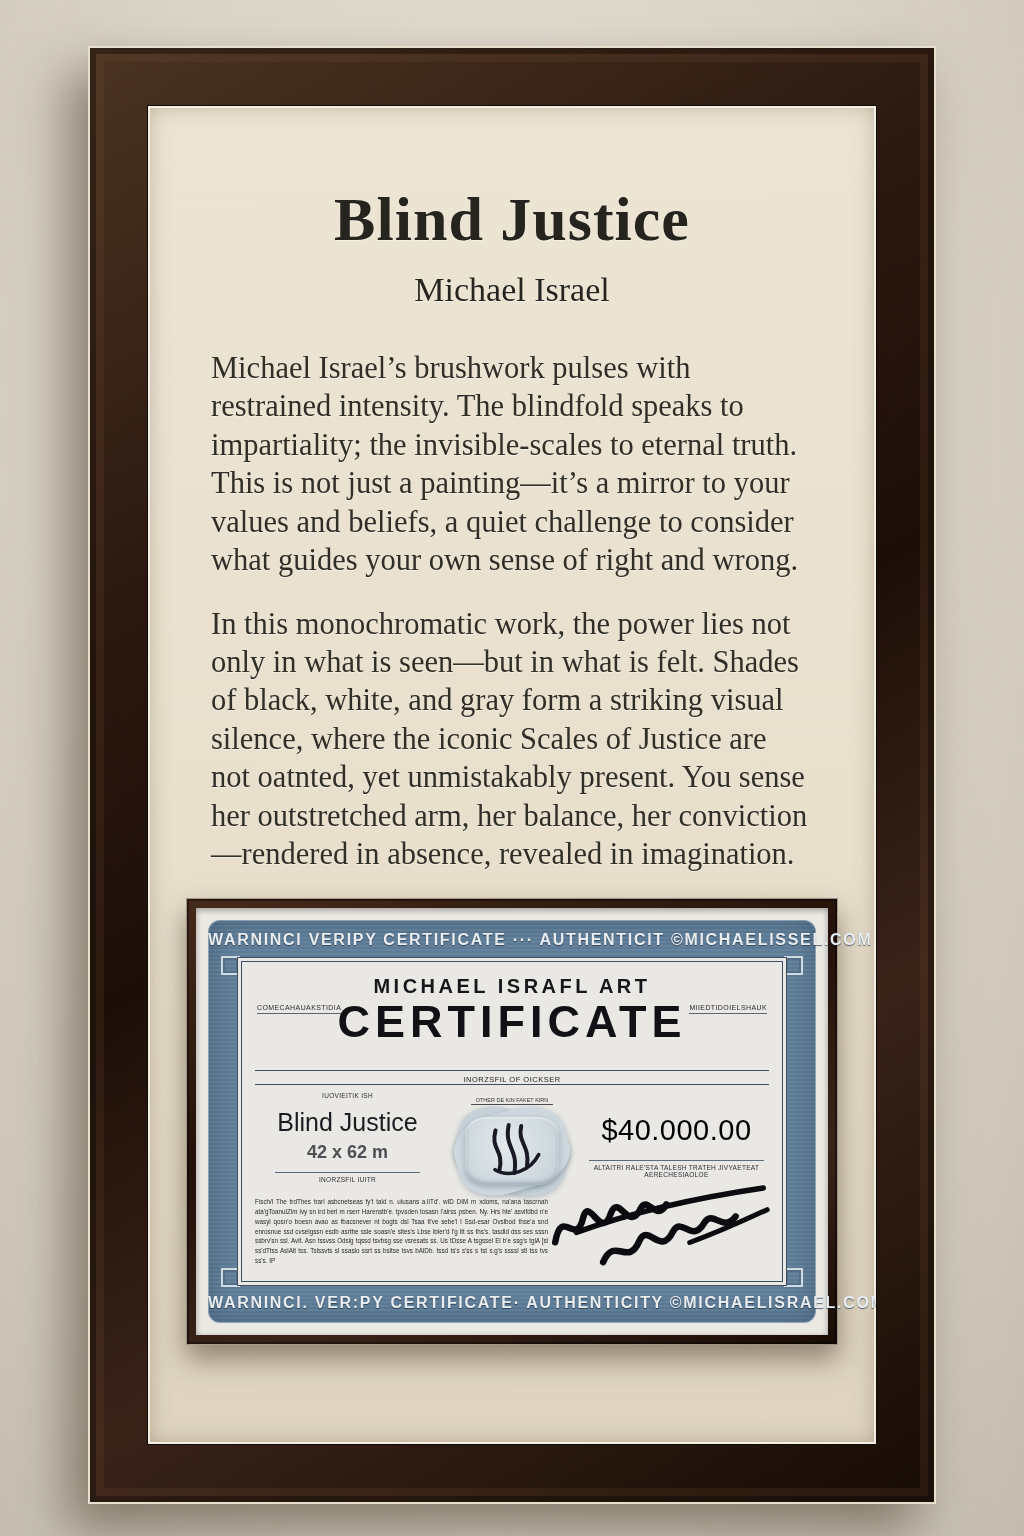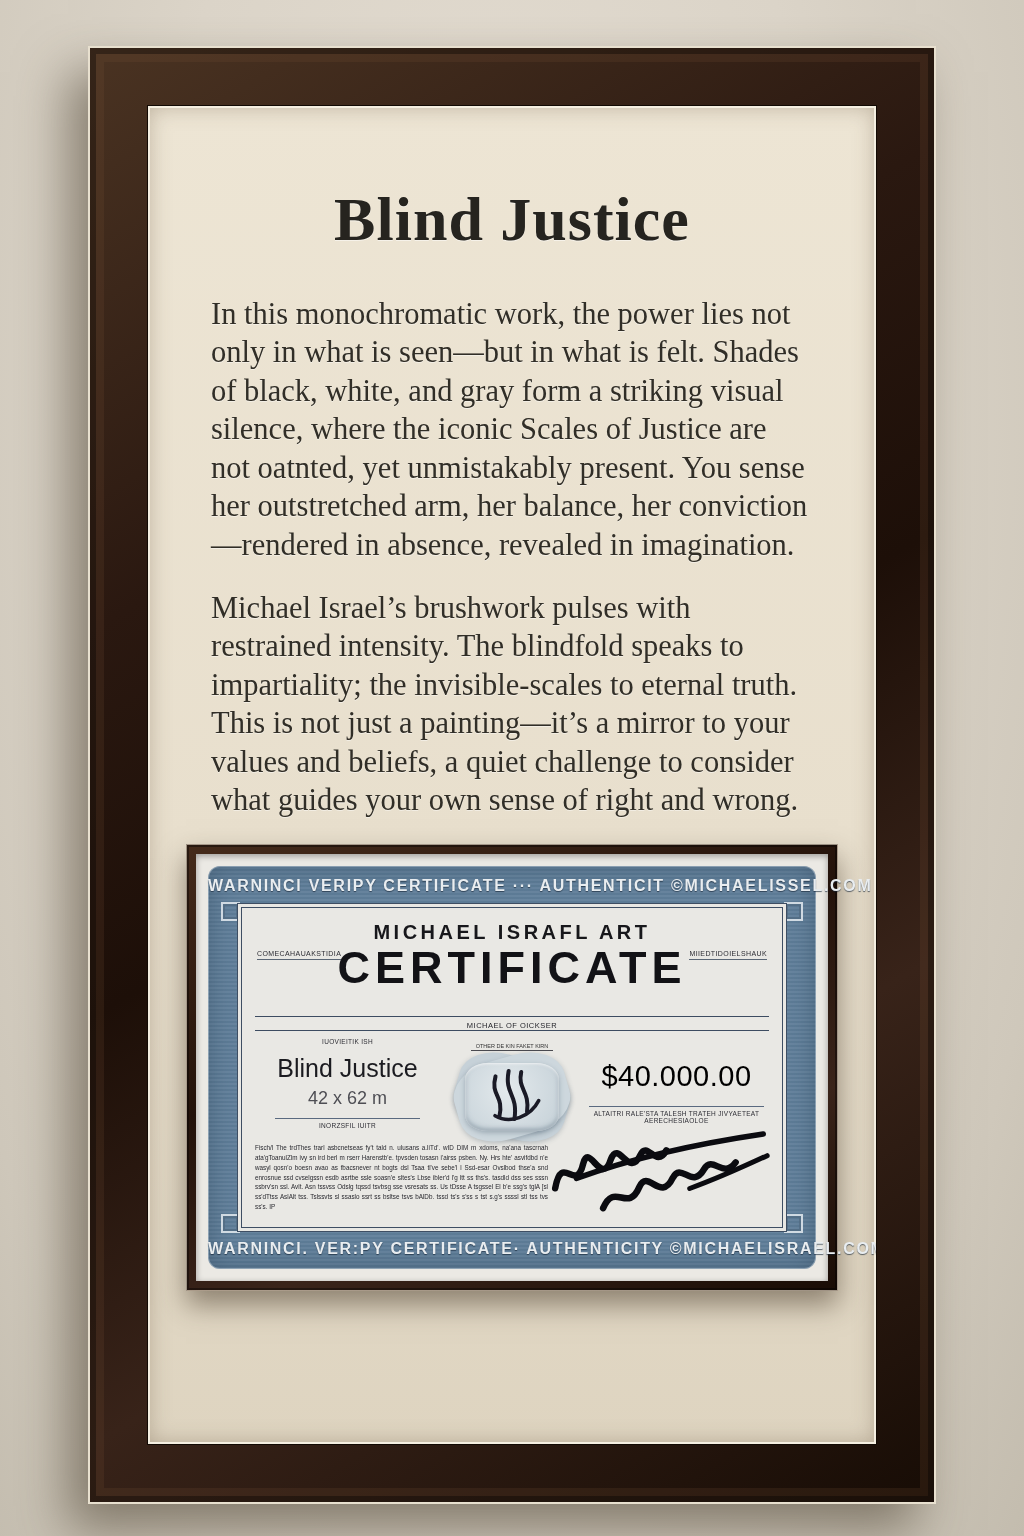--- a/index.html
+++ b/index.html
@@ -71,21 +71,21 @@
   .rule{height:1px;background:#3d4c61;margin:0 13px;}
   .top-rule{margin-top:26px;}
   .owner-label{font-size:7.5px;margin-top:4px;letter-spacing:.5px;color:#24242b;}
   .owner-name{font-size:23px;font-weight:bold;margin:1px 0 5px;color:#0f0f14;}
 
   .details{display:flex;margin:3px 13px 0;height:104px;}
   .col{box-sizing:border-box;}
   .col-left{width:36%;padding-top:4px;}
   .mini-label{font-size:6.5px;color:#2d2d34;letter-spacing:.3px;}
   .art-title{font-size:25px;margin-top:9px;color:#1b1b20;}
-  .art-size{font-size:18px;font-weight:normal;color:#4e4e54;margin-top:5px;}
+  .art-size{font-size:18px;font-weight:bold;color:#4e4e54;margin-top:5px;}
   .mini-rule{height:1px;background:#5a6a80;width:78%;margin:9px auto 3px;}
   .mini-rule.wide{width:95%;margin-top:13px;}
   .col-center{width:28%;}
   .seal-label{font-size:5.5px;border-bottom:1px solid #4a4a50;display:inline-block;padding:0 5px 1px;color:#333;margin-top:1px;}
   .seal{position:relative;width:142px;height:88px;margin:1px auto 0;}
   .burst{position:absolute;inset:4px 14px;background:#c6d1d8;border-radius:38%;box-shadow:0 2px 5px rgba(70,90,105,.3);}
   .b1{transform:rotate(16deg);} .b2{transform:rotate(-16deg);background:#cdd7dd;}
   .core{position:absolute;inset:10px 24px;background:radial-gradient(circle at 45% 40%, #e3e9ec 0%, #c4d0d7 100%);border-radius:24%;
         box-shadow:inset 0 1px 3px rgba(255,255,255,.85), inset 0 -2px 5px rgba(90,110,125,.55), 0 2px 5px rgba(70,90,105,.35);}
   .seal-sig{position:absolute;left:50%;top:50%;transform:translate(-50%,-50%) rotate(-14deg);}
@@ -98,45 +98,46 @@
   .big-sig{position:absolute;right:-4px;top:-16px;transform:rotate(-5deg);}
 </style>
 </head>
 <body>
 
 <div class="scene">
   <div class="frame">
     <div class="matte">
 
       <h1 class="title">Blind Justice</h1>
+      <div class="artist">Michael Israel</div>
 
       <div class="body-text">
+        <p>Michael Israel’s brushwork pulses with restrained intensity. The blindfold speaks to impartiality; the invisible-scales to eternal truth. This is not just a painting—it’s a mirror to your values and beliefs, a quiet challenge to consider what guides your own sense of right and wrong.</p>
         <p>In this monochromatic work, the power lies not only in what is seen—but in what is felt. Shades of black, white, and gray form a striking visual silence, where the iconic Scales of Justice are not oatnted, yet unmistakably present. You sense her outstretched arm, her balance, her conviction—rendered in absence, revealed in imagination.</p>
-        <p>Michael Israel’s brushwork pulses with restrained intensity. The blindfold speaks to impartiality; the invisible-scales to eternal truth. This is not just a painting—it’s a mirror to your values and beliefs, a quiet challenge to consider what guides your own sense of right and wrong.</p>
       </div>
 
       <div class="cert-frame">
         <div class="cert-paper">
           <div class="cert-blue">
 
             <div class="banner banner-top">WARNINCI VERIPY CERTIFICATE ··· AUTHENTICIT ©MICHAELISSEL.COM</div>
             <div class="orn tl"></div>
             <div class="orn tr"></div>
             <div class="orn bl"></div>
             <div class="orn br"></div>
 
             <div class="cert-panel">
               <div class="side-note left">COMECAHAUAKSTIDIA</div>
               <div class="side-note right">MIIEDTIDOIELSHAUK</div>
 
               <div class="brand">MICHAEL ISRAFL ART</div>
               <div class="cert-title">CERTIFICATE</div>
 
               <div class="rule top-rule"></div>
-              <div class="owner-label">MICHAEL OF OICKSER</div>
+              <div class="owner-label">INORZSFIL OF OICKSER</div>
               <div class="rule"></div>
 
               <div class="details">
                 <div class="col col-left">
                   <div class="mini-label">IUOVIEITIK ISH</div>
                   <div class="art-title">Blind Justice</div>
                   <div class="art-size">42 x 62 m</div>
                   <div class="mini-rule"></div>
                   <div class="mini-label">INORZSFIL IUITR</div>
                 </div>

